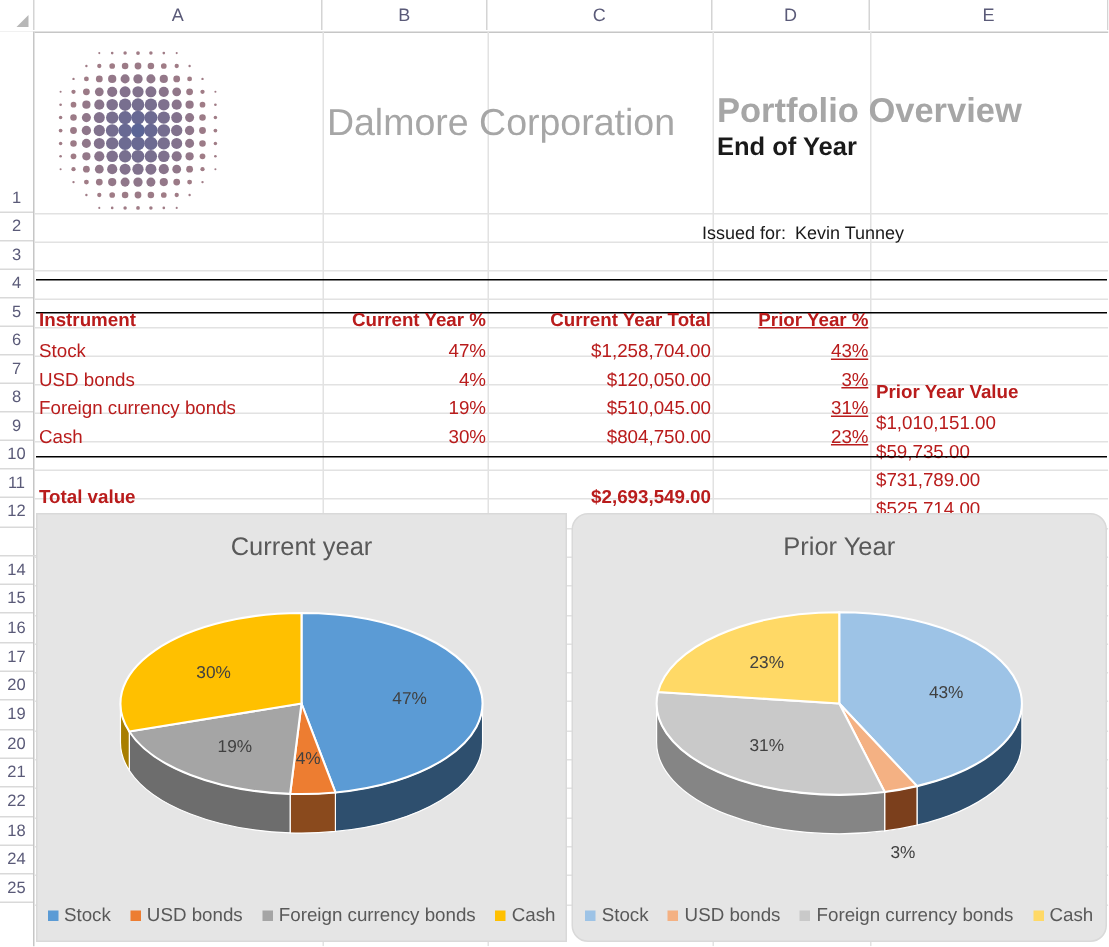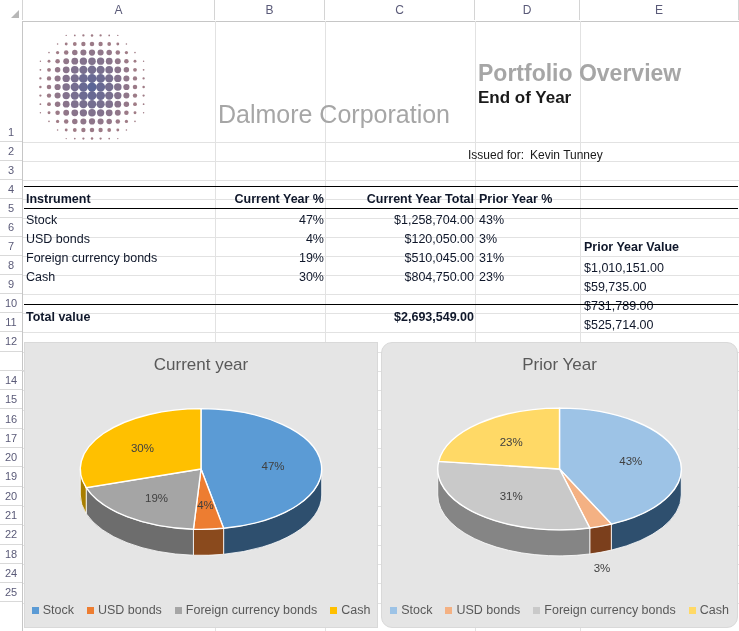--- a/index.html
+++ b/index.html
@@ -49,21 +49,21 @@
 
   
   .logo{position:absolute;left:32px;top:28px;width:120px;height:118px;}
   .logo svg{display:block;}
 
   
   .corp-name{
     position:absolute;left:215px;top:68px;width:235px;
     text-align:right;font-size:25px;color:#a6a6a6;
     font-family:"Liberation Sans",sans-serif;font-weight:400;
-    letter-spacing:0px;white-space:nowrap;margin-top:32px;
+    letter-spacing:0px;white-space:nowrap;
   }
   .title-main{
     position:absolute;left:478px;top:60px;
     font-size:23px;font-weight:bold;color:#a6a6a6;
     font-family:"Liberation Sans",sans-serif;white-space:nowrap;
   }
   .title-sub{
     position:absolute;left:478px;top:88px;
     font-size:17px;font-weight:bold;color:#1a1a1a;
     font-family:"Liberation Sans",sans-serif;white-space:nowrap;
@@ -78,28 +78,28 @@
   .issued-value{
     position:absolute;left:530px;top:148px;
     font-size:12px;color:#1a1a1a;font-family:"Liberation Sans",sans-serif;
     white-space:nowrap;
   }
 
   
   .tbl{position:absolute;left:24px;top:186px;width:714px;}
   .trow{position:relative;height:19px;}
   .trow > div{
-    position:absolute;top:2px;height:19px;line-height:19px;
-    font-size:12.5px;color:#0f172a;font-family:"Liberation Sans",sans-serif;
+    position:absolute;top:16px;height:19px;line-height:19px;
+    font-size:12.5px;color:#b91c1c;font-family:"Liberation Sans",sans-serif;
     white-space:nowrap;overflow:hidden;
   }
   .c-instr{left:2px;text-align:left;}
   .c-cy{left:120px;width:180px;text-align:right;}
   .c-cv{left:305px;width:145px;text-align:right;}
-  .c-py{left:455px;width:100px;text-align:left;}
+  .c-py{left:455px;width:100px;text-align:right;text-decoration:underline;}
   .c-pv{left:560px;width:150px;margin-top:48px;}
   .hdrrow{
     border-top:1.4px solid #000;border-bottom:1.4px solid #000;
     height:21px;
   }
   .hdrrow > div{font-weight:bold;height:21px;line-height:21px;font-size:12.5px;}
   .totrow{border-top:1.4px solid #000;height:21px;margin-top:19px;}
   .totrow > div{font-weight:bold;height:21px;line-height:21px;font-size:12.5px;}
 
   

